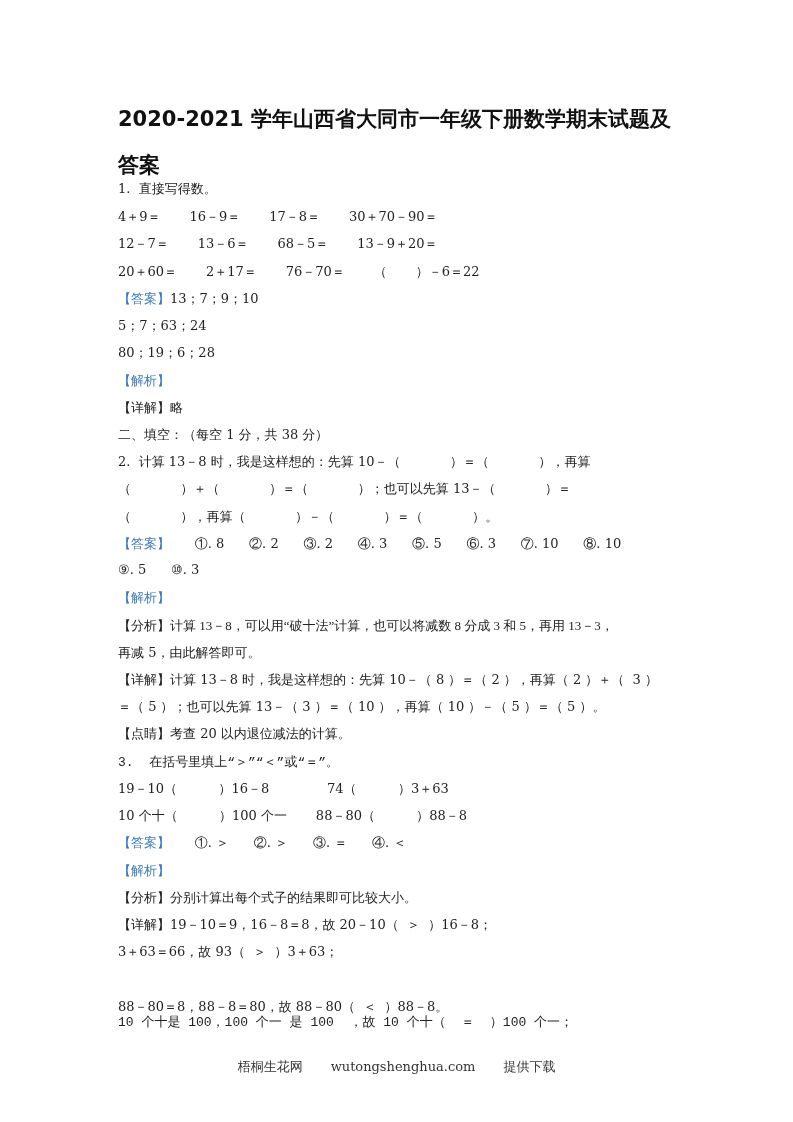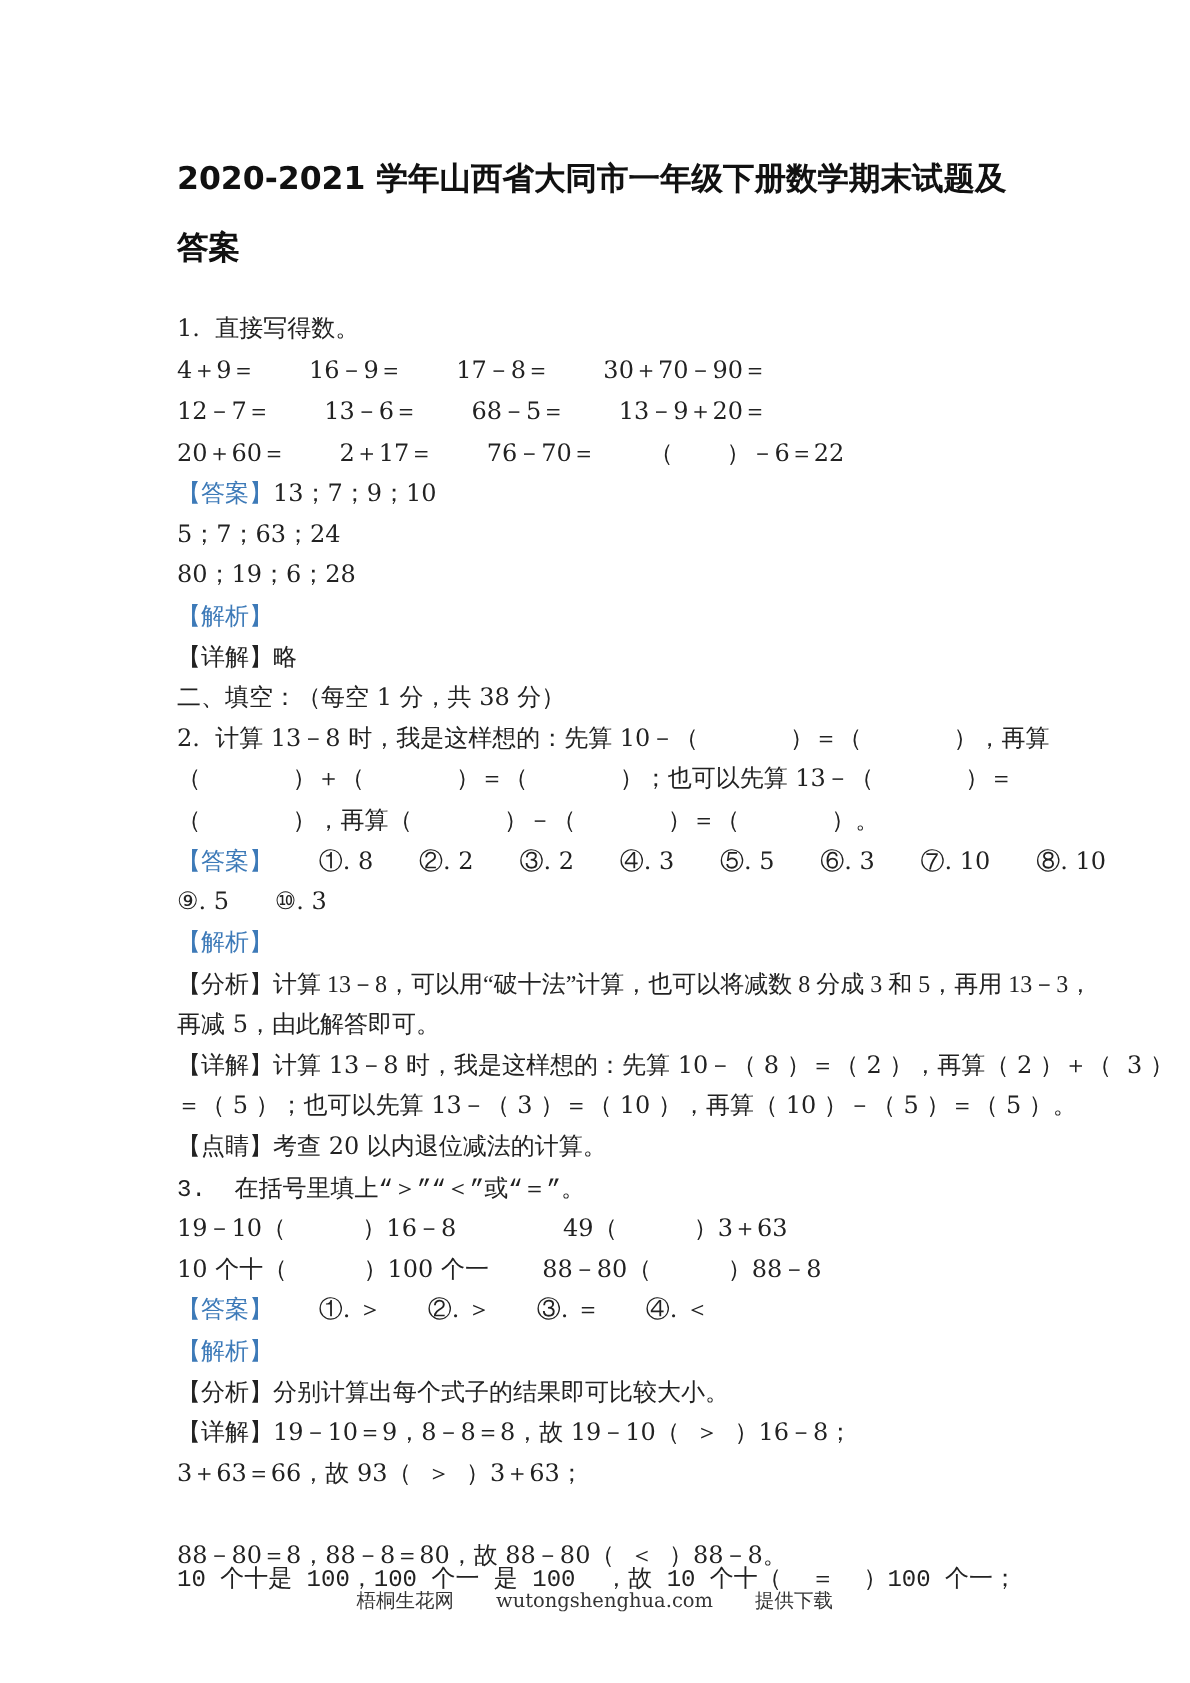--- a/index.html
+++ b/index.html
@@ -2,21 +2,21 @@
 <html><head>
   <meta charset="utf-8">
   <style>
     html, body { margin: 0; padding: 0; background: #ffffff; }
     body { width: 793px; height: 1122px; position: relative; overflow: hidden;
            font-family: "DejaVu Serif", "Liberation Serif", serif; color: #222; }
     .page { position: absolute; left: 0; top: 0; width: 793px; height: 1122px; padding-left: 40px; }
     .title { position: absolute; left: 118px; top: 96px; width: 570px;
              font-family: "DejaVu Sans", "Liberation Sans", sans-serif;
              font-weight: bold; font-size: 21px; line-height: 46px; color: #111; }
-    .line { position: absolute; left: 118px; font-size: 16px; white-space: pre; color: #222; margin-top: 29px; }
+    .line { position: absolute; left: 118px; font-size: 13px; white-space: pre; color: #222; }
     .blue { color: #3d7ab8; }
     .footer { position: absolute; top: 1058px; left: 0; width: 793px; text-align: center;
               font-size: 13px; color: #333; white-space: pre; }
     .footer span { margin: 0 14px; }
   </style>
 </head>
 <body>
 
 <div class="page">
   <div class="title">2020-2021 学年山西省大同市一年级下册数学期末试题及答案</div>
@@ -36,24 +36,24 @@
       <div class="line" style="top: 508px;"><span>（            ），再算（            ）－（            ）＝（            ）。</span></div>
       <div class="line" style="top: 535px;"><span class="blue">【答案】</span><span>      ①. 8      ②. 2      ③. 2      ④. 3      ⑤. 5      ⑥. 3      ⑦. 10      ⑧. 10</span></div>
       <div class="line" style="top: 562px;"><span>⑨. 5      ⑩. 3</span></div>
       <div class="line" style="top: 589px;"><span class="blue">【解析】</span><span></span></div>
       <div class="line" style="top: 617px; font-family: Liberation Serif, serif;"><span>【分析】计算 13－8，可以用“破十法”计算，也可以将减数 8 分成 3 和 5，再用 13－3，</span></div>
       <div class="line" style="top: 644px;"><span>再减 5，由此解答即可。</span></div>
       <div class="line" style="top: 671px;"><span>【详解】计算 13－8 时，我是这样想的：先算 10－（ 8 ）＝（ 2 ），再算（ 2 ）＋（  3 ）</span></div>
       <div class="line" style="top: 698px;"><span>＝（ 5 ）；也可以先算 13－（ 3 ）＝（ 10 ），再算（ 10 ）－（ 5 ）＝（ 5 ）。</span></div>
       <div class="line" style="top: 725px;"><span>【点睛】考查 20 以内退位减法的计算。</span></div>
       <div class="line" style="top: 753px; font-family: Liberation Mono, monospace;"><span>3.  在括号里填上“＞”“＜”或“＝”。</span></div>
-      <div class="line" style="top: 780px;"><span>19－10（          ）16－8              49（          ）3＋63</span></div>
+      <div class="line" style="top: 780px;"><span>19－10（          ）16－8              74（          ）3＋63</span></div>
       <div class="line" style="top: 807px; text-align: center;"><span>10 个十（          ）100 个一       88－80（          ）88－8</span></div>
       <div class="line" style="top: 834px;"><span class="blue">【答案】</span><span>      ①. ＞      ②. ＞      ③. ＝      ④. ＜</span></div>
       <div class="line" style="top: 862px;"><span class="blue">【解析】</span><span></span></div>
       <div class="line" style="top: 889px;"><span>【分析】分别计算出每个式子的结果即可比较大小。</span></div>
-      <div class="line" style="top: 916px;"><span>【详解】19－10＝9，8－8＝8，故 19－10（  ＞  ）16－8；</span></div>
+      <div class="line" style="top: 916px;"><span>【详解】19－10＝9，16－8＝8，故 20－10（  ＞  ）16－8；</span></div>
       <div class="line" style="top: 943px;"><span>3＋63＝66，故 93（  ＞  ）3＋63；</span></div>
       <div class="line" style="top: 1013px; font-family: Liberation Mono, monospace;"><span>10 个十是 100，100 个一 是 100  ，故 10 个十（  ＝  ）100 个一；</span></div>
       <div class="line" style="top: 998px;"><span>88－80＝8，88－8＝80，故 88－80（  ＜  ）88－8。</span></div>
     </div>
   <div class="footer"><span>梧桐生花网</span><span>wutongshenghua.com</span><span>提供下载</span></div>
 </div>
 
 </body></html>

